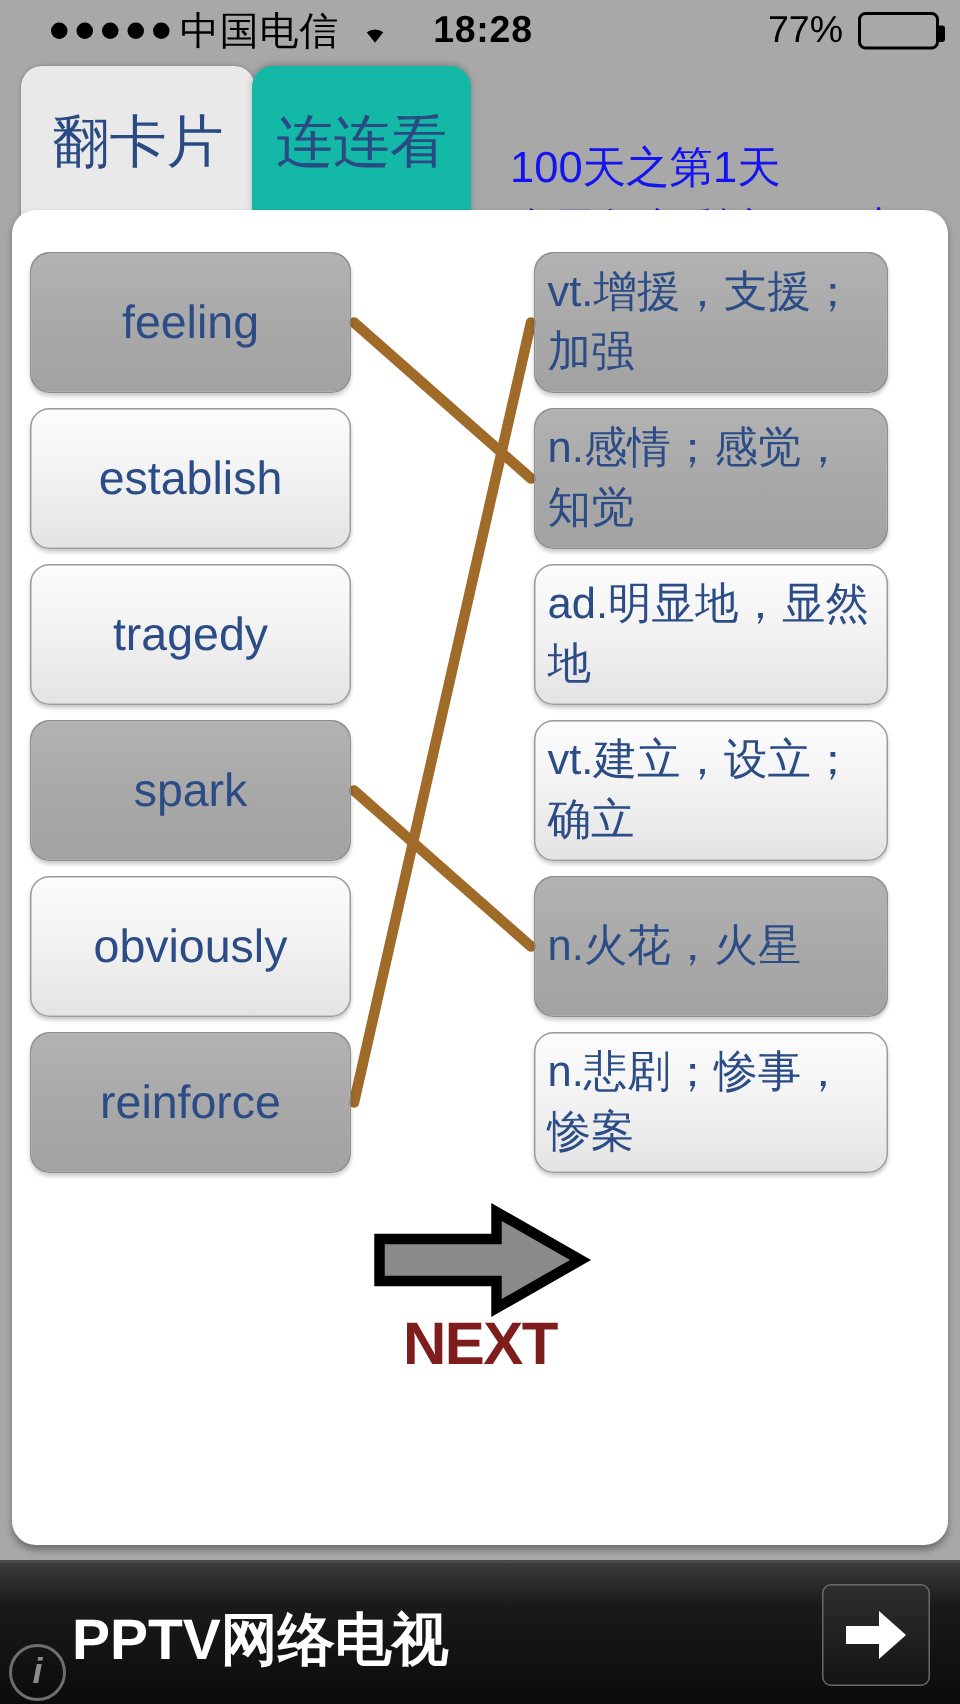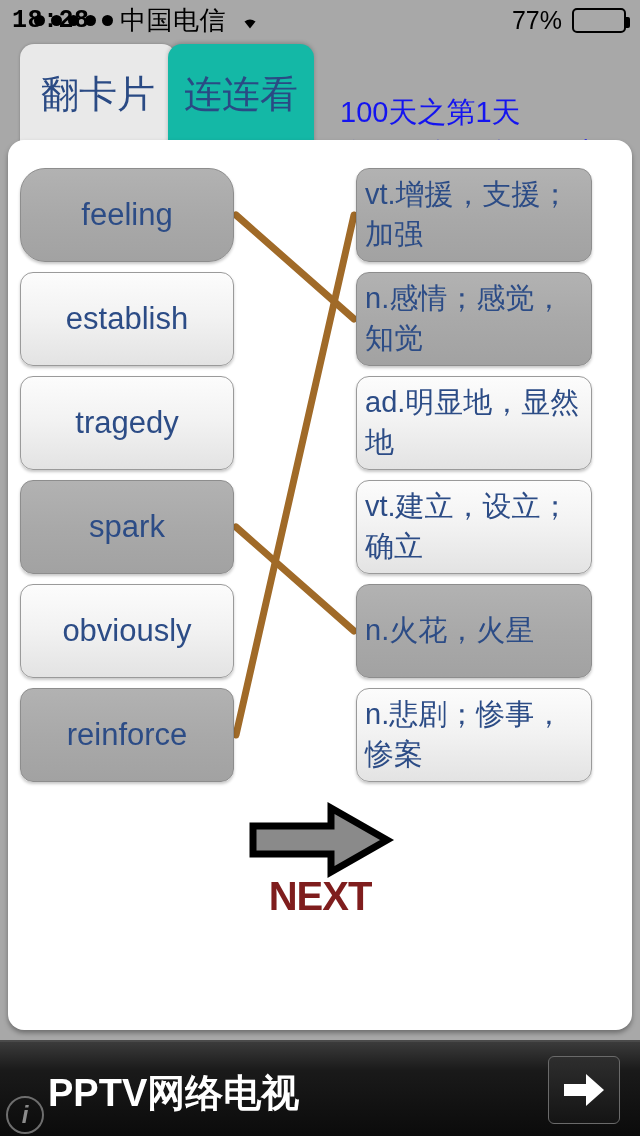--- a/index.html
+++ b/index.html
@@ -16,22 +16,22 @@
     position:absolute; top:0; left:0; width:640px; height:40px;
     background:#a8a8a8; display:flex; align-items:center; color:#000;padding-left:12px;
   }
   .sb-left { display:flex; align-items:center; margin-left:22px; gap:7px; }
   .dots { display:flex; gap:6px; }
   .dot { width:11px; height:11px; border-radius:50%; background:#000; }
   .carrier { font-size:26px; letter-spacing:.5px; }
   .wifi { position:relative; width:26px; height:20px; margin-left:4px; }
   .wifi svg { display:block; }
   .sb-time {
-    position:absolute; left:12px; right:0; text-align:left;
-    font-size:25px; font-weight:bold; letter-spacing:.5px;font-family:Liberation Mono, monospace;
+    position:absolute; left:4px; right:0; text-align:center;
+    font-size:25px; font-weight:bold; letter-spacing:.5px;
   }
   .sb-right {
     position:absolute; right:14px; display:flex; align-items:center; gap:10px;
   }
   .pct { font-size:25px; }
   .batt {
     position:relative; width:54px; height:25px;
     border:2.5px solid #000; border-radius:5px; padding:2.5px;
   }
   .batt-fill { height:100%; background:#000; border-radius:1px; }
@@ -42,21 +42,21 @@
 
   
   .tabbar { position:absolute; top:44px; left:0; width:640px; height:100px; }
   .tab {
     position:absolute; top:0; height:100px;
     border-radius:14px 14px 0 0;
     display:flex; align-items:center; justify-content:center;
     font-size:38px; color:#2a4a84; font-weight:500;
   }
   .tab.inactive {
-    left:20px; width:156px; background:#e9e9e9;
+    left:14px; width:156px; background:#e9e9e9;
     box-shadow:0 0 3px rgba(0,0,0,.25);
   }
   .tab.active {
     left:168px; width:146px; background:#14b8a6;
     box-shadow:0 -1px 4px rgba(0,0,0,.22);
   }
   .headerinfo {
     position:absolute; left:340px; top:48px; width:300px;
     color:#1414f0; font-size:29px; line-height:1.42;
   }
@@ -161,21 +161,21 @@
     </div>
   </div>
 
   <div class="board">
     <svg class="lines" id="lines" viewBox="0 0 624 890">
         <line x1="228" y1="75" x2="346" y2="179" stroke="#a06a28" stroke-width="7" stroke-linecap="round"></line>
         <line x1="228" y1="387" x2="346" y2="491" stroke="#a06a28" stroke-width="7" stroke-linecap="round"></line>
         <line x1="228" y1="595" x2="346" y2="75" stroke="#a06a28" stroke-width="7" stroke-linecap="round"></line>
       </svg>
     <div id="leftcol">
-        <div class="card left matched" style="top: 28px; border-radius: 25px;">
+        <div class="card left matched" style="top: 28px;">
           <span>feeling</span>
         </div>
         <div class="card left plain" style="top: 132px;">
           <span>establish</span>
         </div>
         <div class="card left plain" style="top: 236px;">
           <span>tragedy</span>
         </div>
         <div class="card left matched" style="top: 340px;">
           <span>spark</span>

